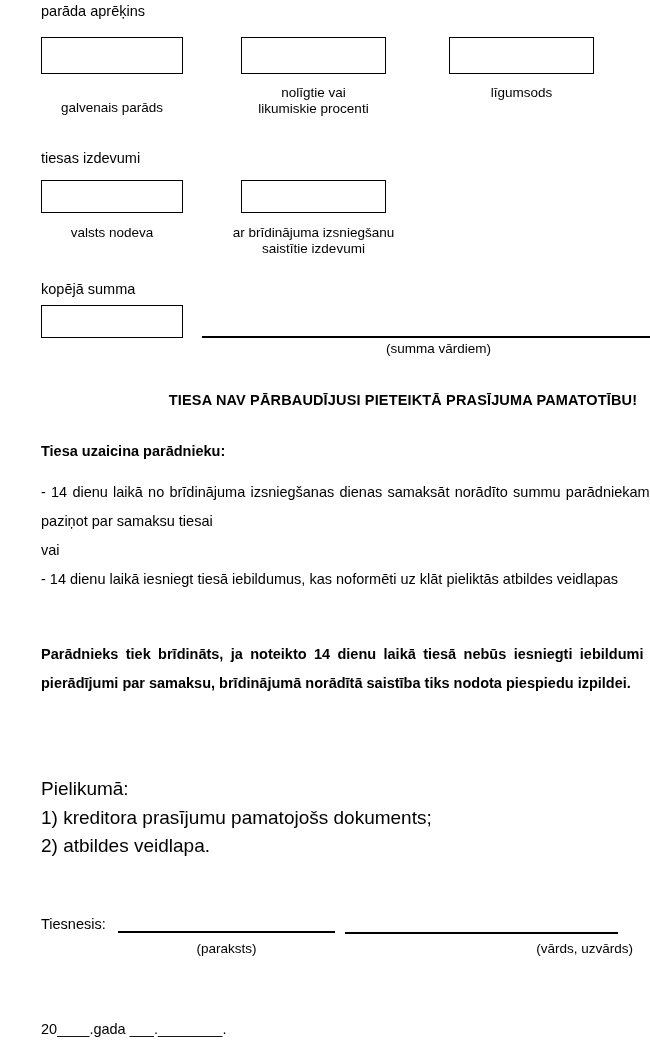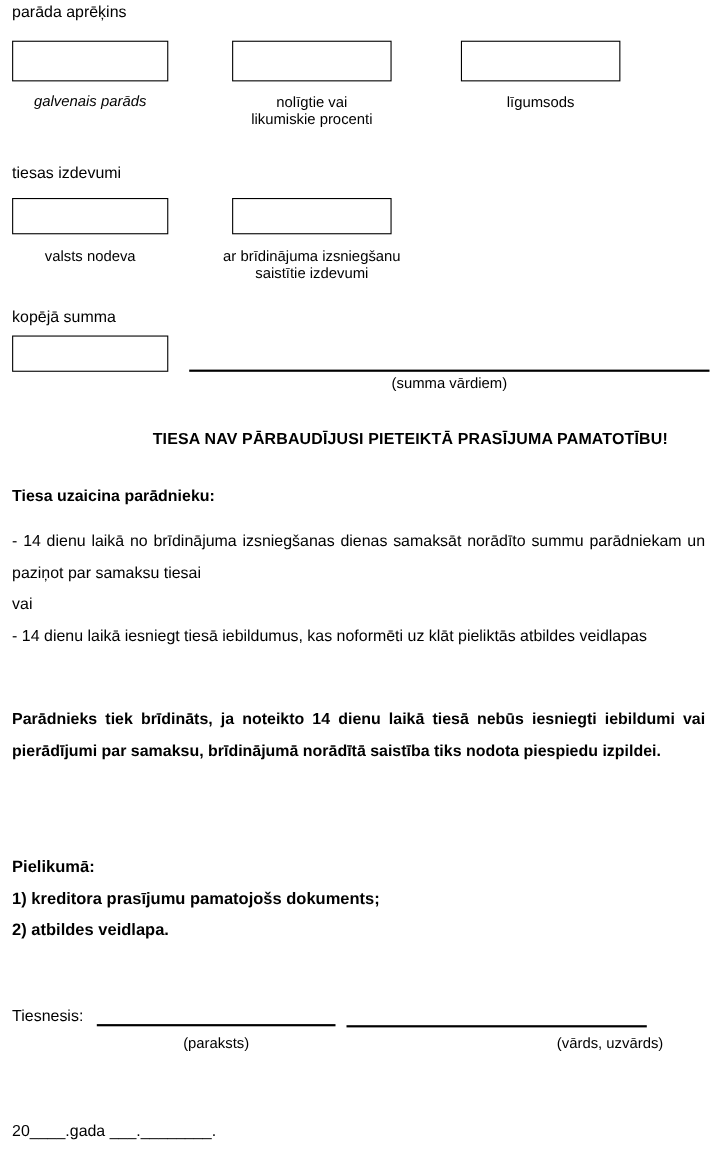--- a/index.html
+++ b/index.html
@@ -16,21 +16,21 @@
     overflow: hidden;
   }
   .page {
     position: absolute;
     left: 0; top: 0;
     width: 650px;
     height: 1050px;
   }
 
   
-  .abs { position: absolute; }
+  .abs { position: absolute; margin-left: 30px; }
 
   
   .section-label {
     font-size: 14.5px;
     line-height: 17px;
     white-space: nowrap;
   }
 
   
   .entry-box {
@@ -90,24 +90,23 @@
     font-size: 14.5px;
     font-weight: bold;
     line-height: 29px;
     text-align: justify;
     text-justify: inter-word;
     width: 630px;
   }
 
   
   .attach-line {
-    font-size: 15px;
+    font-size: 19px;
     line-height: 16px;
     white-space: nowrap;
-    font-weight: bold;
   }
 
   
   .sig-label {
     font-size: 14.5px;
     line-height: 17px;
     white-space: nowrap;
   }
   .sig-caption {
     font-size: 13.5px;
@@ -124,21 +123,21 @@
   }
 </style>
 </head>
 <body>
 
 <div class="page">
 
   <div class="abs section-label" style="left:11px; top:3px;">parāda aprēķins</div>
 
   <div class="abs entry-box" style="left:11px; top:37px; width:142px; height:37px;"></div>
-  <div class="abs box-caption" style="left:6px; top:84px; width:152px;font-style:italic;">galvenais parāds</div>
+  <div class="abs box-caption" style="left:6px; top:100px; width:152px;">galvenais parāds</div>
 
   <div class="abs entry-box" style="left:211px; top:37px; width:145px; height:37px;"></div>
   <div class="abs box-caption" style="left:206px; top:85px; width:155px;">nolīgtie vai</div>
   <div class="abs box-caption" style="left:206px; top:101px; width:155px;">likumiskie procenti</div>
 
   <div class="abs entry-box" style="left:419px; top:37px; width:145px; height:37px;"></div>
   <div class="abs box-caption" style="left:414px; top:85px; width:155px;">līgumsods</div>
 
   <div class="abs section-label" style="left:11px; top:150px;">tiesas izdevumi</div>
 

